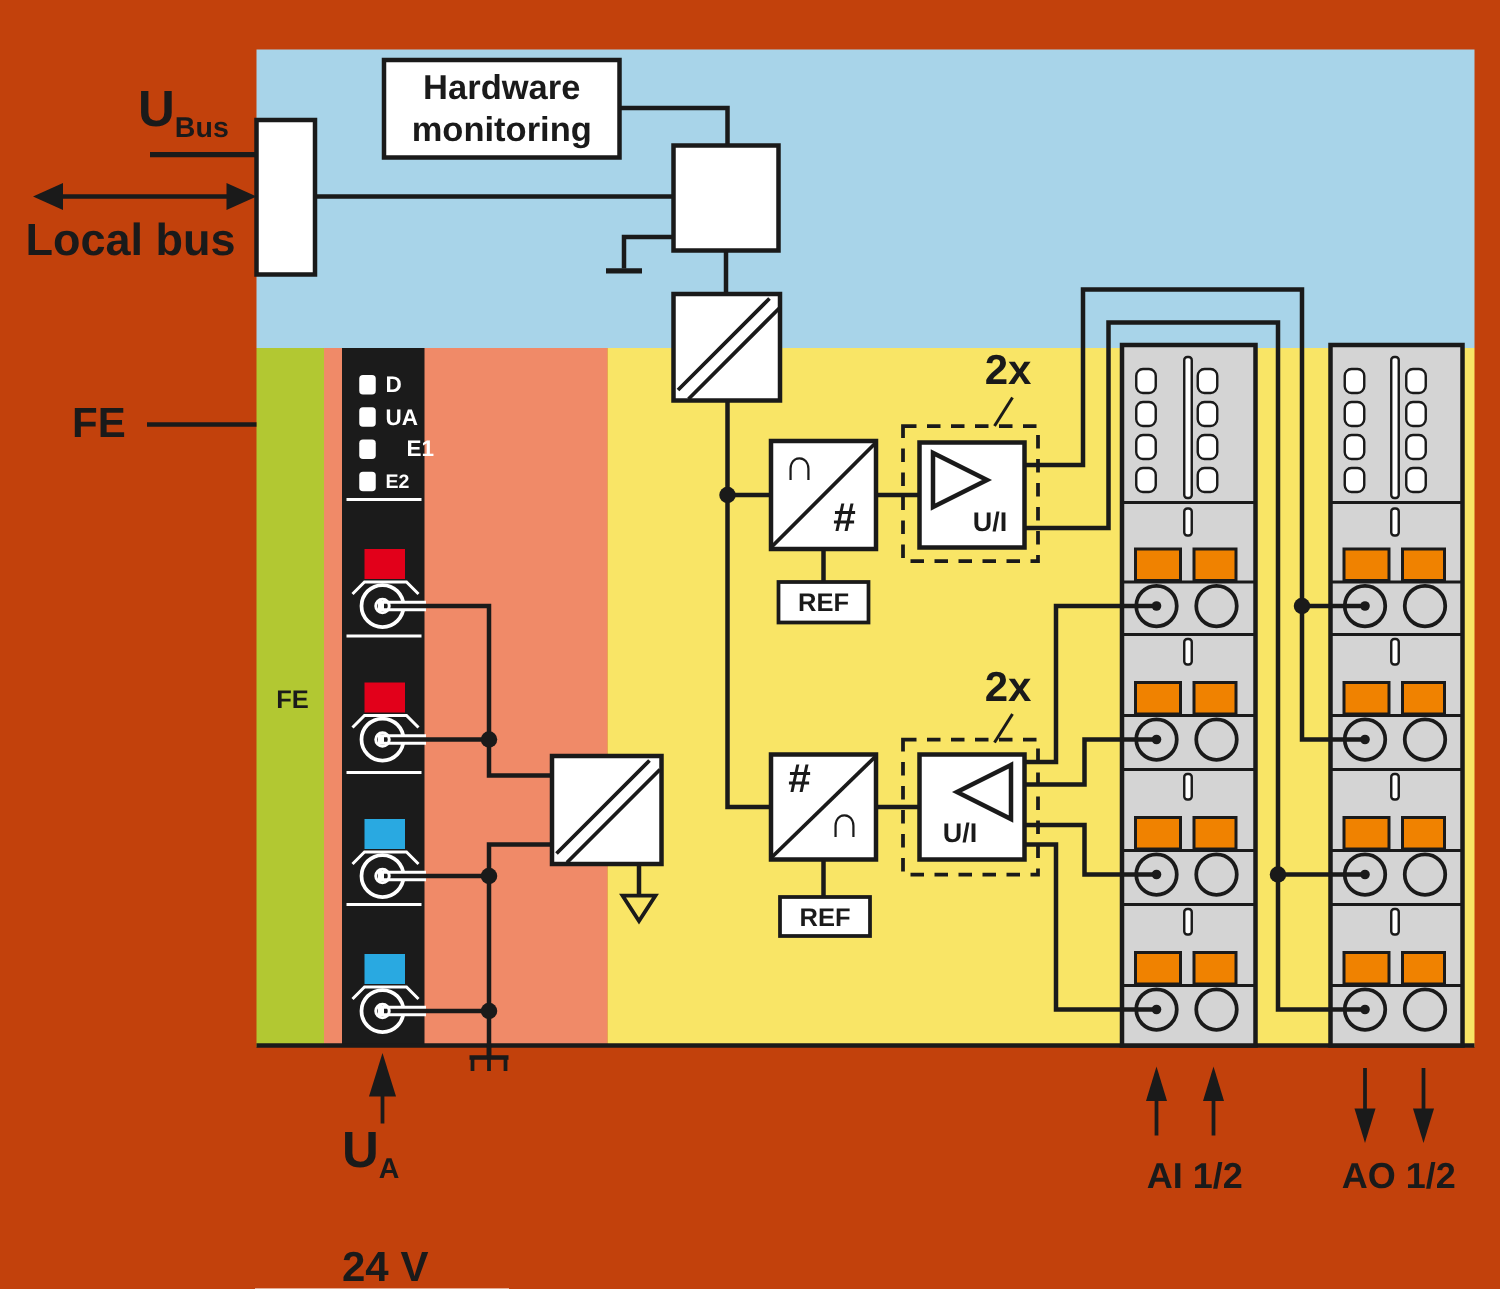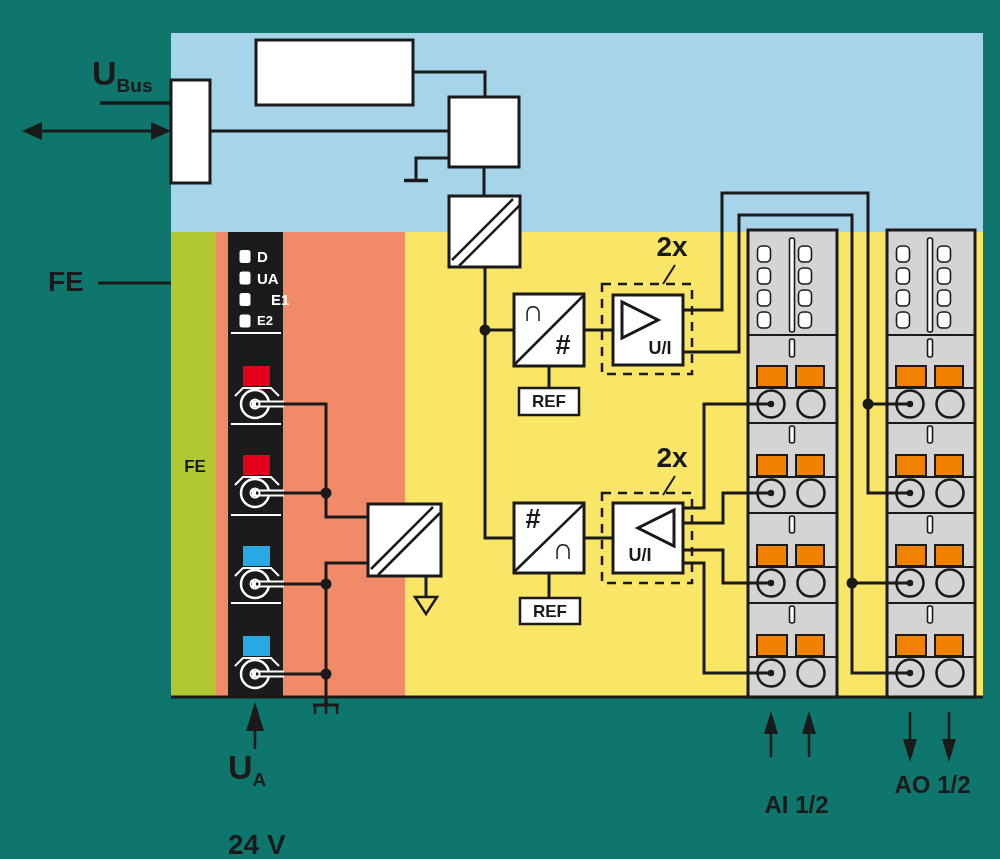--- a/index.html
+++ b/index.html
@@ -1,16 +1,16 @@
 <!DOCTYPE html>
 <html><head>
 <meta charset="utf-8">
 <style>
   html,body{margin:0;padding:0;background:#fff;}
-  #canvas{position:relative;width:1000px;height:859px;background:#0f766e;overflow:hidden;
+  #canvas{position:relative;width:1000px;height:859px;background:#c2410c;overflow:hidden;
           font-family:"Liberation Sans",sans-serif;}
   .region{position:absolute;}
   .t{position:absolute;font-family:"Liberation Sans",sans-serif;font-weight:bold;
      color:#1a1a1a;white-space:nowrap;line-height:1;}
   .ctr{display:flex;align-items:center;justify-content:center;text-align:center;}
   .sub{font-size:0.56em;position:relative;top:0.38em;}
   svg{position:absolute;left:0;top:0;}
 </style>
 </head>
 <body>
@@ -302,23 +302,28 @@
     <g>
       <path d="M910,712 V740 M949,712 V740" stroke="#1a1a1a" stroke-width="2.5" fill="none"></path>
       <polygon points="910,762 903,739 917,739" fill="#1a1a1a"></polygon>
       <polygon points="949,762 942,739 956,739" fill="#1a1a1a"></polygon>
     </g>
   </svg>
 
   <div class="t" style="left:92px;top:56px;font-size:34px;">
     <span>U</span><span class="sub">Bus</span>
   </div>
+  <div class="t ctr" style="left:4px;top:146px;width:166px;font-size:30px;">Local bus</div>
   <div class="t" style="left:48px;top:268px;font-size:28px;">FE</div>
   <div class="t ctr" style="left:174px;top:458px;width:42px;font-size:17px;">FE</div>
 
+  <div class="t ctr" style="left:256px;top:40px;width:157px;height:65px;font-size:23px;flex-direction:column;line-height:1.18;">
+    <span>Hardware</span>
+    <span>monitoring</span>
+  </div>
 
   <div class="t ctr" style="left:648px;top:233px;width:48px;font-size:28px;">2x</div>
   <div class="t ctr" style="left:648px;top:444px;width:48px;font-size:28px;">2x</div>
 
   <div class="t ctr" style="left:518px;top:294px;width:30px;height:34px;font-size:30px;">∩</div>
   <div class="t ctr" style="left:548px;top:328px;width:30px;height:34px;font-size:27px;">#</div>
   <div class="t ctr" style="left:518px;top:503px;width:30px;height:32px;font-size:27px;">#</div>
   <div class="t ctr" style="left:548px;top:532px;width:30px;height:34px;font-size:30px;">∩</div>
 
   <div class="t ctr" style="left:519px;top:388px;width:60px;height:27px;font-size:17px;">REF</div>
@@ -328,16 +333,16 @@
 
   <div class="t" style="left:257px;top:249px;font-size:15px;color:#fff;">D</div>
   <div class="t" style="left:257px;top:270.5px;font-size:15px;color:#fff;">UA</div>
   <div class="t" style="left:271px;top:292px;font-size:15px;color:#fff;">E1</div>
   <div class="t" style="left:257px;top:313.5px;font-size:13px;color:#fff;">E2</div>
 
   <div class="t" style="left:228px;top:750px;font-size:34px;">
     <span>U</span><span class="sub">A</span>
   </div>
   <div class="t" style="left:228px;top:831px;font-size:28px;">24 V</div>
-  <div class="t ctr" style="left:750px;top:773px;width:93px;font-size:24px;margin-top:20px;">AI 1/2</div>
+  <div class="t ctr" style="left:750px;top:773px;width:93px;font-size:24px;">AI 1/2</div>
   <div class="t ctr" style="left:886px;top:773px;width:93px;font-size:24px;">AO 1/2</div>
 
 </div>
 
 </body></html>

